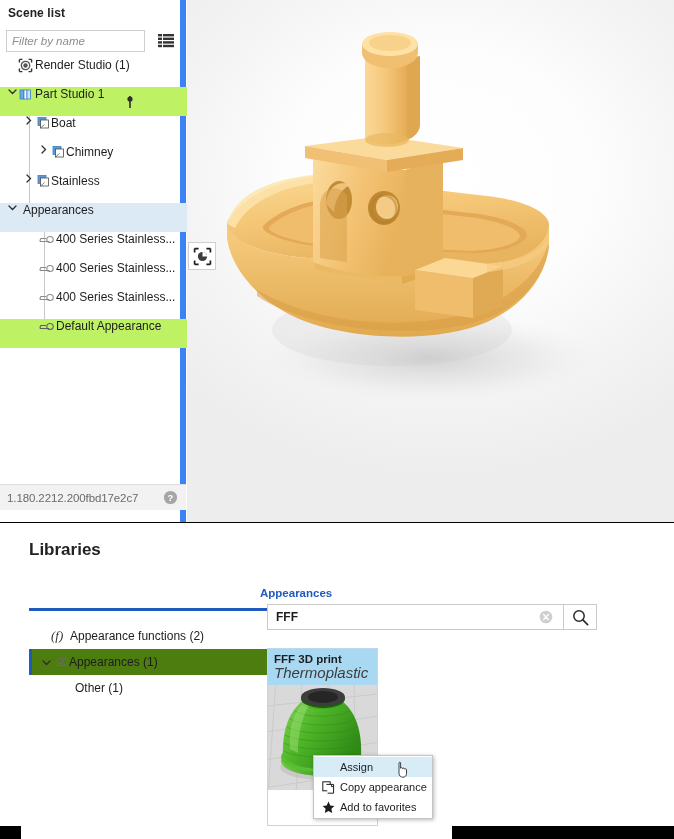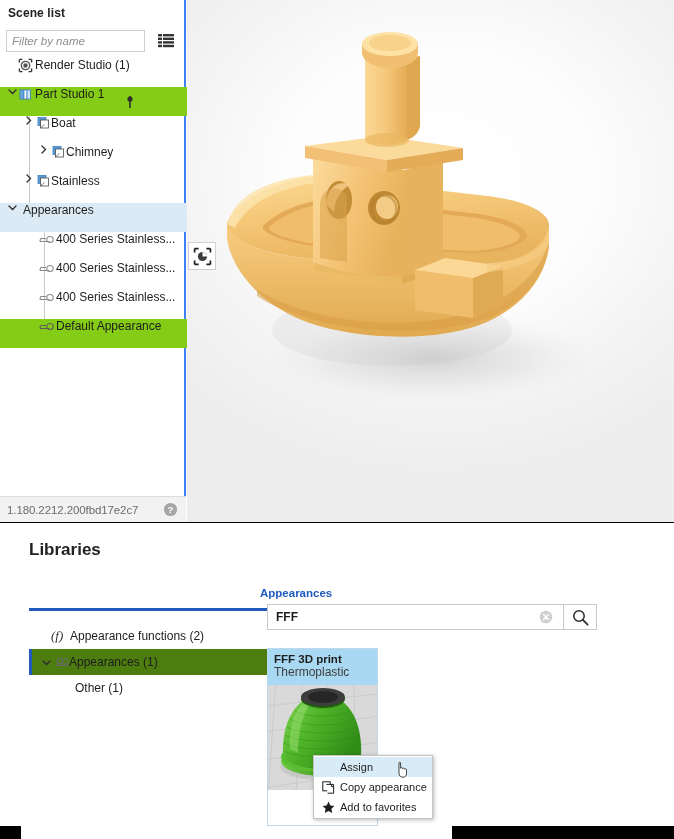--- a/index.html
+++ b/index.html
@@ -17,21 +17,21 @@
   
   .top-region {
     position: absolute; left: 0; top: 0; width: 674px; height: 522px;
     background: #ffffff;
   }
 
   
   .scene-panel {
     position: absolute; left: 0; top: 0; width: 186px; height: 522px;
     background: #ffffff;
-    border-right: 2px solid #3b82f6;
+    border-right: 6px solid #3b82f6;
   }
   .scene-title {
     position: absolute; left: 8px; top: 6px;
     font-size: 12px; font-weight: bold; color: #222;
     letter-spacing: .1px;
   }
   .filter-row {
     position: absolute; left: 6px; top: 30px; width: 174px; height: 22px;
   }
   .filter-input {
@@ -48,41 +48,41 @@
     width: 16px; height: 16px; cursor: pointer;
   }
 
   
   .tree { position: absolute; left: 0; top: 58px; width: 186px; }
   .tree-row {
     position: relative; height: 29px; width: 212px;
     display: flex; align-items: flex-start;
     cursor: pointer; white-space: nowrap;
   }
-  .tree-row.selected { background: #84cc16; }
+  .tree-row.selected { background: #bef264; }
   .tree-row.section { background: #dbeaf4; }
   .tw { display: inline-block; width: 12px; text-align: center;
         color: #4a4a4a; font-size: 11px; flex: none; }
   .tw svg { display: block; margin: 0 auto; }
   .ticon { display: inline-block; width: 17px; flex: none; }
   .ticon svg { display: block; }
   .tlabel { font-size: 12px; color: #1d1d1d; overflow: hidden; text-overflow: ellipsis; }
   .vline {
     position: absolute; left: 29px; top: 0; width: 1px; height: 121px;
     background: #c8c8c8;
   }
   .vline2 {
     position: absolute; left: 44px; top: 0; width: 1px; height: 116px;
     background: #c8c8c8;
   }
   .pin-icon { position: absolute; left: 126px; top: 8px; width: 8px; height: 14px; cursor: pointer; }
 
   
   .version-bar {
-    position: absolute; left: 0; bottom: 0; width: 186px; height: 26px;
+    position: absolute; left: 0; bottom: 12px; width: 186px; height: 26px;
     background: #f2f2f2; border-top: 1px solid #dcdcdc;
     display: flex; align-items: center;
   }
   .version-text { margin-left: 7px; font-size: 11.5px; color: #6b6b6b; letter-spacing: -.1px; }
   .help-icon { position: absolute; left: 163px; top: 5px; width: 15px; height: 15px; cursor: pointer; }
 
   
   .viewport {
     position: absolute; left: 187px; top: 0; width: 487px; height: 522px;
     background:
@@ -156,21 +156,21 @@
   }
 
   
   .card {
     position: absolute; left: 267px; top: 648px; width: 111px; height: 178px;
     background: #fff; border: 1px solid #bcd8ea;
     cursor: pointer; overflow: hidden;
   }
   .card-head { height: 36px; background: #a9d9f2; padding: 3px 6px 0 6px; }
   .card-name { font-size: 11.5px; font-weight: bold; color: #1d1d1d; line-height: 14px; }
-  .card-sub { font-size: 12px; color: #3d3d3d; line-height: 13px; }
+  .card-sub { font-size: 15px; font-style: italic; color: #3d3d3d; line-height: 13px; }
   .card-thumb { position: relative; height: 105px; overflow: hidden; }
 
   
   .ctx-menu {
     position: absolute; left: 313px; top: 755px; width: 120px;
     background: #fff; border: 1px solid #c4c4c4;
     box-shadow: 1px 1px 4px rgba(0,0,0,.28);
     z-index: 40; padding: 1px 0;
   }
   .ctx-item {

